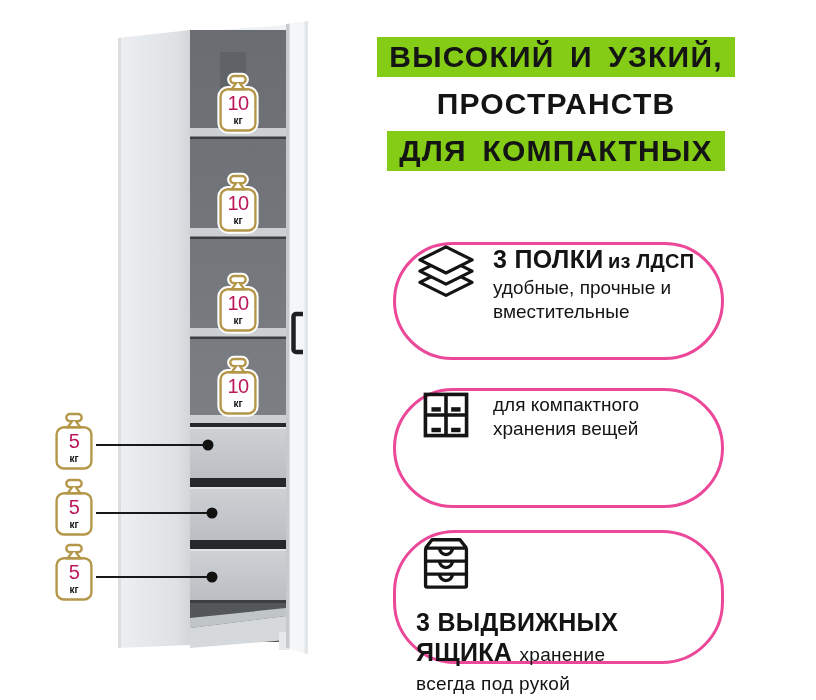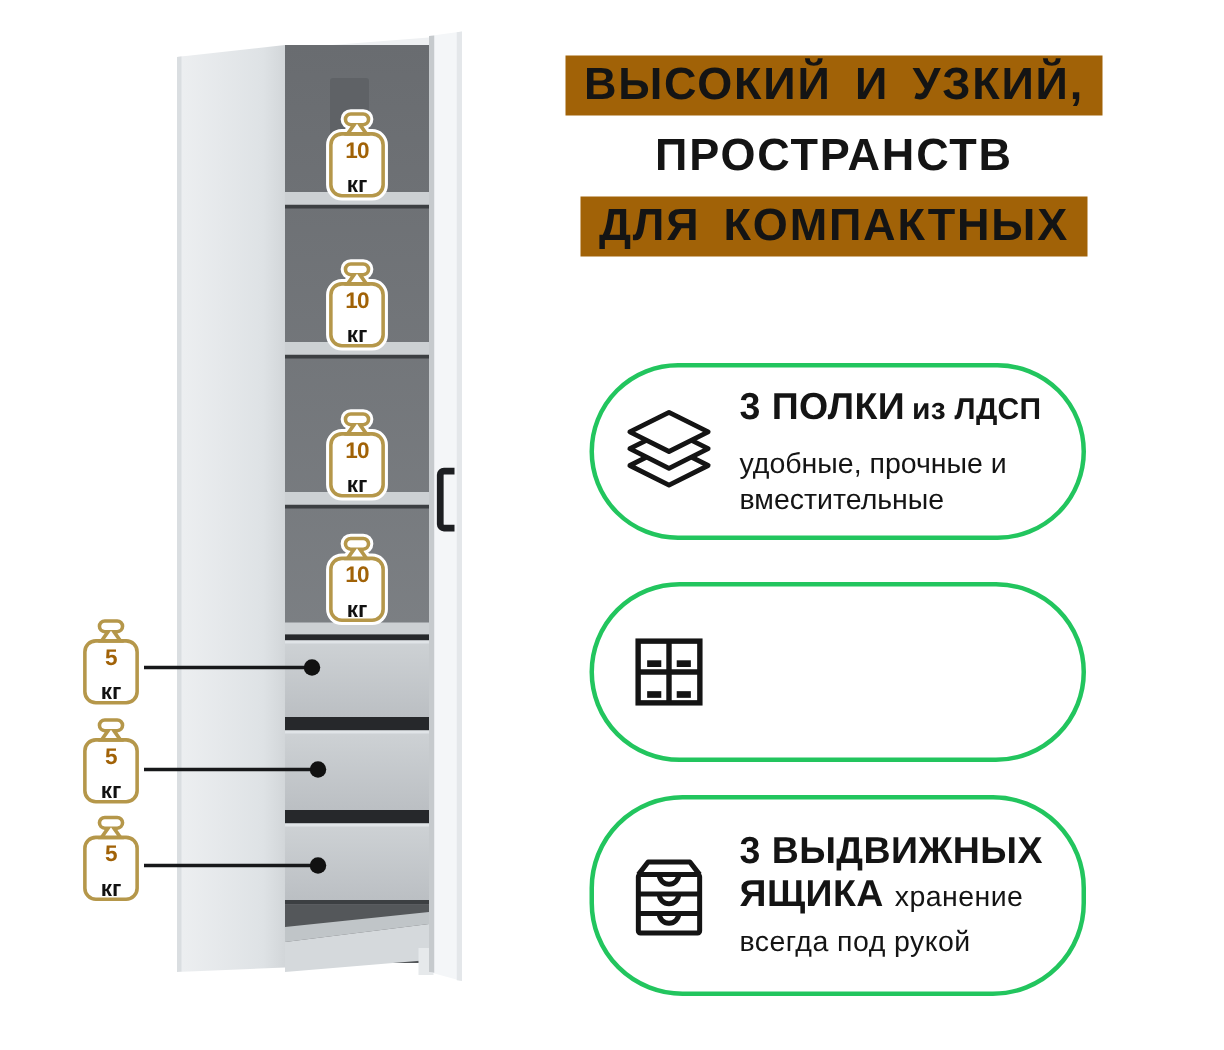--- a/index.html
+++ b/index.html
@@ -6,40 +6,40 @@
   .canvas{position:relative;width:816px;height:700px;background:#ffffff;overflow:hidden;
           font-family:"Liberation Sans",sans-serif;color:#141414;}
 
   
   .cabinet-svg{position:absolute;left:30px;top:20px;width:300px;height:660px;}
 
   
   .weight{position:absolute;width:44px;height:62px;}
   .weight svg{position:absolute;left:0;top:0;width:44px;height:62px;}
   .weight .wv{position:absolute;left:0;top:20px;width:100%;text-align:center;
-              font-size:15px;font-weight:bold;letter-spacing:-0.5px;color:#a16207;}
+              font-size:20px;font-weight:normal;letter-spacing:-0.5px;color:#be185d;}
   .weight .wu{position:absolute;left:0;top:43px;width:100%;text-align:center;
-              font-size:15px;font-weight:bold;color:#111;}
+              font-size:10px;font-weight:bold;color:#111;}
 
   
   .headline{position:absolute;left:352px;top:33px;width:408px;}
   .hl-line{height:47px;display:flex;align-items:center;justify-content:center;}
   .hl-text{font-size:30px;font-weight:bold;letter-spacing:1.2px;word-spacing:6px;
            white-space:nowrap;padding:5px 12px;line-height:1;}
-  .hl-hl{background:#a16207;}
-
-  
-  .badge{position:absolute;left:393px;width:331px;background:#fff;border:3px solid #22c55e;
-         border-radius:62px;box-sizing:border-box;display:flex;align-items:center;
+  .hl-hl{background:#84cc16;}
+
+  
+  .badge{position:absolute;left:393px;width:331px;background:#fff;border:3px solid #ec4899;
+         border-radius:62px;box-sizing:border-box;display:flex;align-items:flex-start;
          padding:0 18px 0 20px;gap:17px;}
   .b-icon{flex:0 0 auto;display:flex;align-items:center;justify-content:center;}
   .b-text{flex:1 1 auto;min-width:0;}
   .b-title{font-size:25px;font-weight:bold;letter-spacing:0.3px;}
   .b-note{font-size:20px;font-weight:bold;letter-spacing:0.2px;}
-  .b-desc{font-size:19px;font-weight:500;line-height:1.24;margin-top:12px;}
+  .b-desc{font-size:19px;font-weight:500;line-height:1.24;margin-top:2px;}
   .b-desc-inline{font-size:19px;font-weight:500;line-height:1.24;}
   .b-mixed{font-size:25px;font-weight:bold;letter-spacing:0.3px;line-height:1.18;}
 </style>
 </head>
 <body>
 
 <div class="canvas">
 
   <svg class="cabinet-svg" viewBox="0 0 300 660" aria-hidden="true">
     <defs>
@@ -225,24 +225,25 @@
         <line x1="4" y1="28" x2="52" y2="28" stroke-width="4.2"></line>
         <g stroke-width="5.2" stroke-linecap="butt">
           <line x1="11" y1="21.5" x2="22" y2="21.5"></line>
             <line x1="34" y1="21.5" x2="45" y2="21.5"></line>
           <line x1="11" y1="45.5" x2="22" y2="45.5"></line>
             <line x1="34" y1="45.5" x2="45" y2="45.5"></line>
         </g>
       </svg>
     </span>
     <div class="b-text">
+      <div class="b-desc" style="max-width:215px;">для компактного хранения вещей</div>
     </div>
   </div>
 
-  <div class="badge" style="top:530px;height:134px;">
+  <div class="badge" style="top:530px;height:134px;flex-direction:column;">
     <span class="b-icon" style="padding-left:4px;padding-right:4px;">
       <svg width="52" height="58" viewBox="0 0 56 62" fill="none" stroke="#141414" stroke-width="3.6" stroke-linejoin="round">
         <path d="M6 16 L13 7 H43 L50 16"></path>
         <rect x="6" y="16" width="44" height="42" rx="1.5"></rect>
         <line x1="6" y1="30" x2="50" y2="30"></line>
         <line x1="6" y1="44" x2="50" y2="44"></line>
         <path d="M21 16 a7 7 0 0 0 14 0"></path>
         <path d="M21 30 a7 7 0 0 0 14 0"></path>
         <path d="M21 44 a7 7 0 0 0 14 0"></path>
       </svg>

